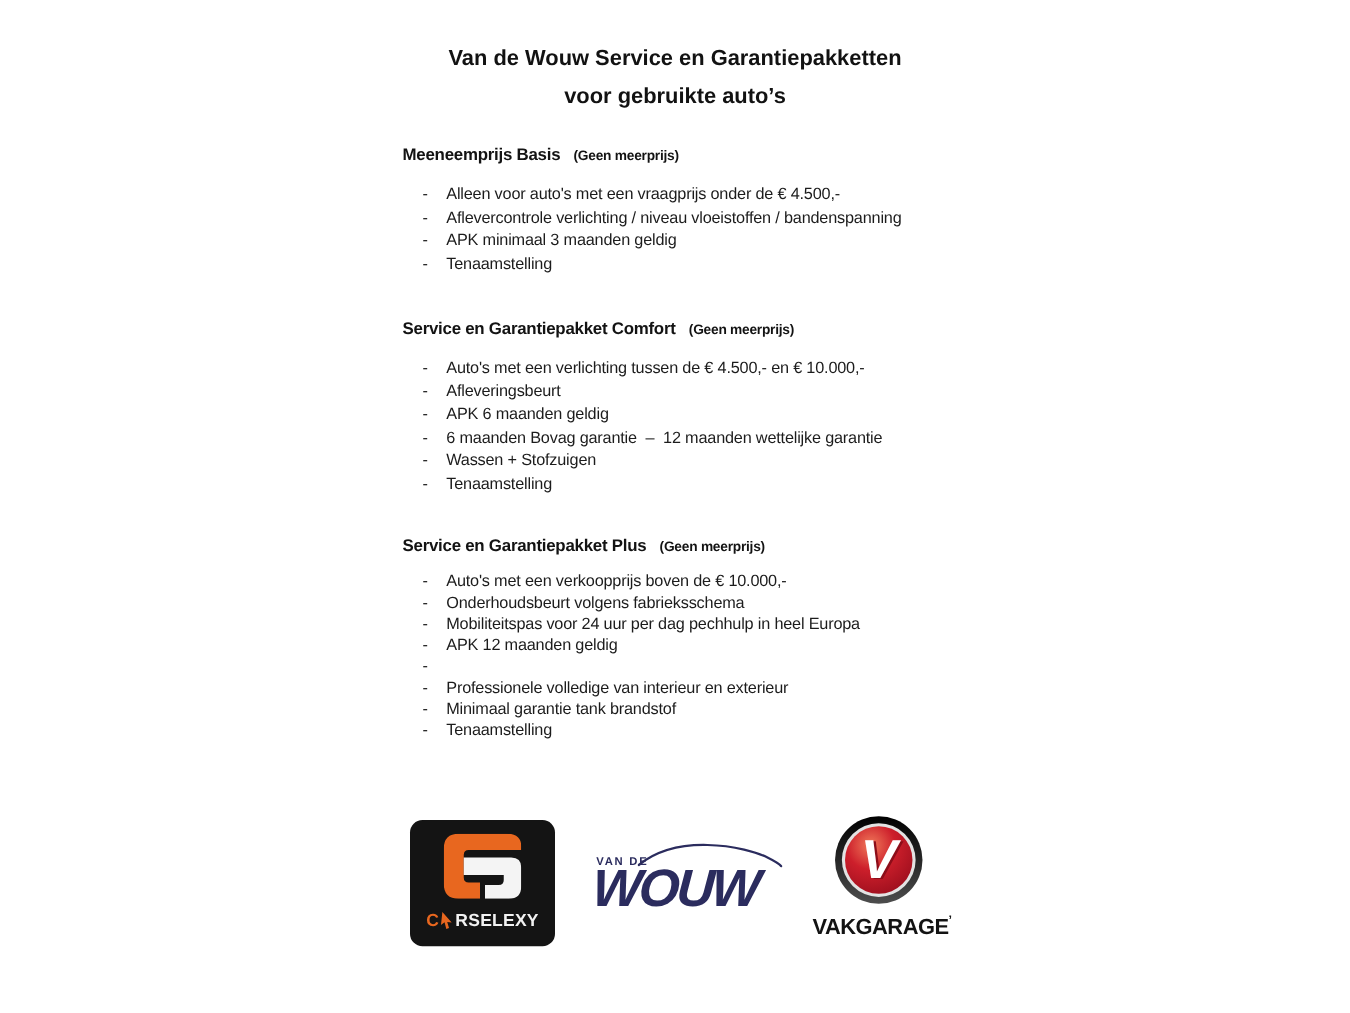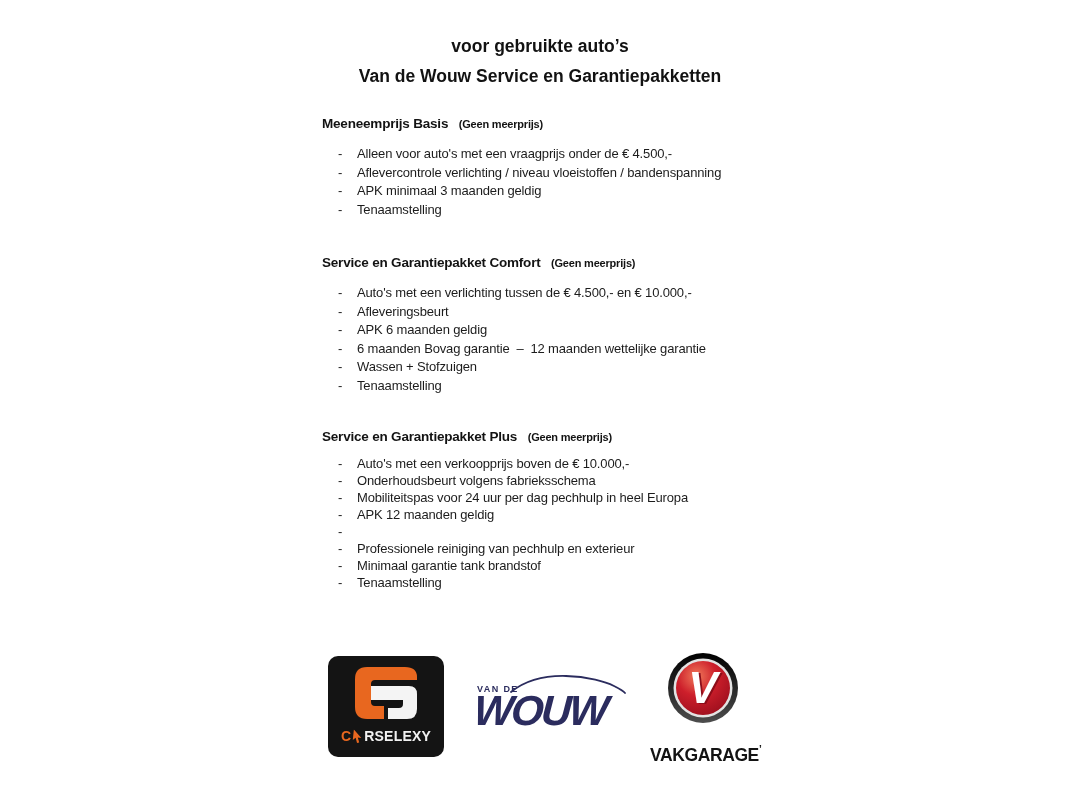--- a/index.html
+++ b/index.html
@@ -41,33 +41,33 @@
   .logo-wouw{position:absolute;left:474px;top:670px;width:154px;height:62px;color:var(--wouw-navy,#2b2c5e);}
   .wouw-car{position:absolute;right:2px;top:4px;}
   .wouw-small{position:absolute;left:3px;top:15px;font-size:9px;font-weight:bold;letter-spacing:1.4px;line-height:9px;}
   .wouw-big{
     position:absolute;left:0;top:21px;font-size:42px;line-height:40px;font-weight:bold;font-style:italic;
     letter-spacing:-2.5px;transform:skewX(-4deg);
   }
   .logo-vak{position:absolute;left:650px;top:652px;width:106px;height:104px;text-align:center;}
   .vak-badge{display:block;margin:0 auto;}
   .vak-label{
-    margin-top:16px;font-size:17.5px;font-weight:bold;letter-spacing:-0.4px;color:#131313;line-height:19px;
+    margin-top:3px;font-size:17.5px;font-weight:bold;letter-spacing:-0.4px;color:#131313;line-height:19px;
     white-space:nowrap;
   }
   .vak-tick{font-size:10px;vertical-align:8px;}
 </style>
 </head>
 <body>
 
 <div class="page">
 
   <div class="doc-title">
+    <div>Van de Wouw Service en Garantiepakketten</div>
     <div>voor gebruikte auto’s</div>
-    <div>Van de Wouw Service en Garantiepakketten</div>
   </div>
 
   <section class="pkg pkg-basis">
     <div class="pkg-head">
       <span class="pkg-name">Meeneemprijs Basis</span>
       <span class="pkg-note">(Geen meerprijs)</span>
     </div>
     <div class="bullets">
         <div class="bullet">
           <span class="dash">-</span>
@@ -141,21 +141,21 @@
         </div>
         <div class="bullet">
           <span class="dash">-</span>
           <span class="btxt">APK 12 maanden geldig</span>
         </div>
         <div class="bullet">
           <span class="dash">-</span>
         </div>
         <div class="bullet">
           <span class="dash">-</span>
-          <span class="btxt">Professionele reiniging van pechhulp en exterieur</span>
+          <span class="btxt">Professionele volledige van interieur en exterieur</span>
         </div>
         <div class="bullet">
           <span class="dash">-</span>
           <span class="btxt">Minimaal garantie tank brandstof</span>
         </div>
         <div class="bullet">
           <span class="dash">-</span>
           <span class="btxt">Tenaamstelling</span>
         </div>
       </div>

